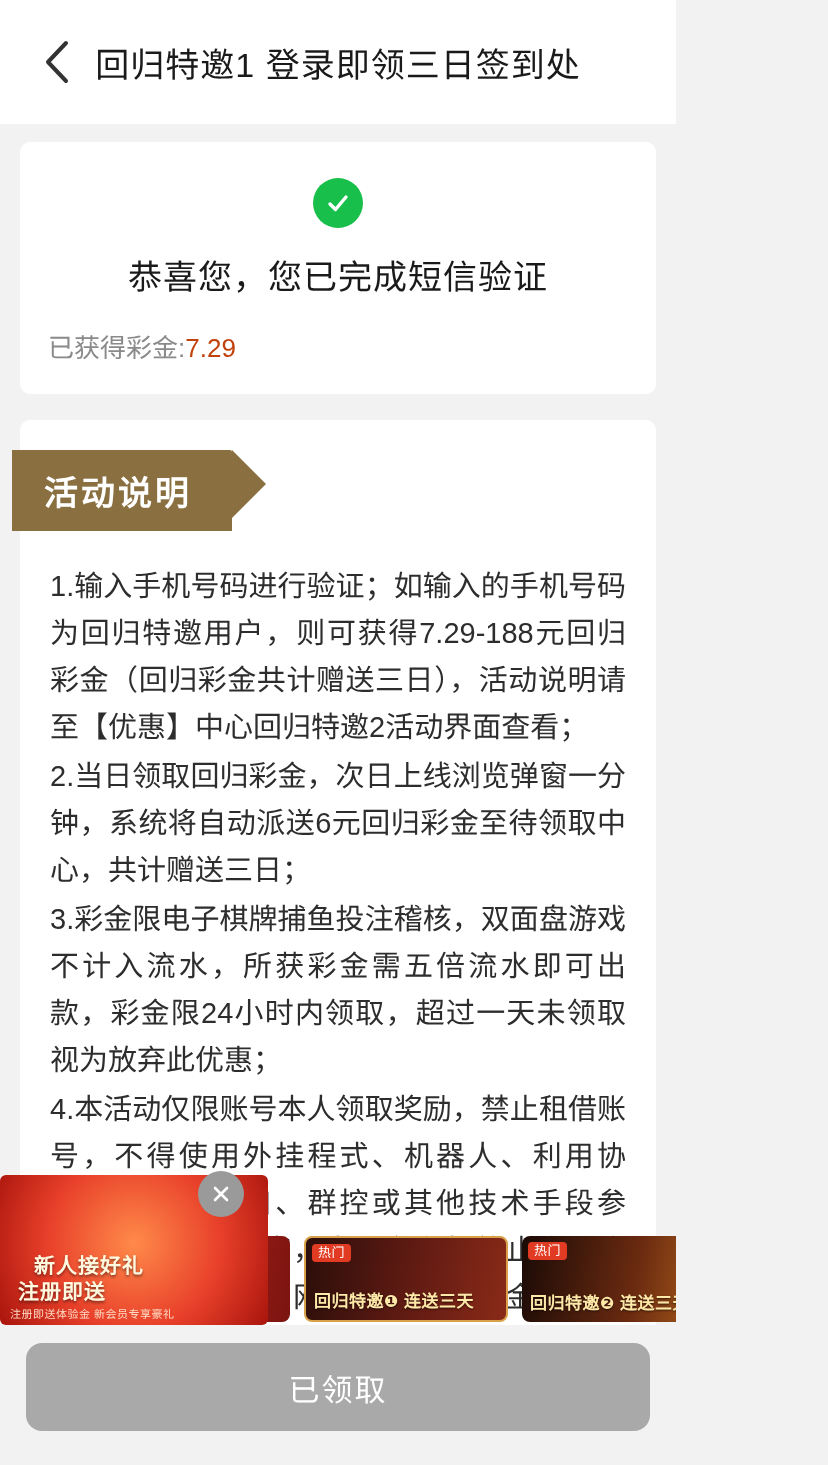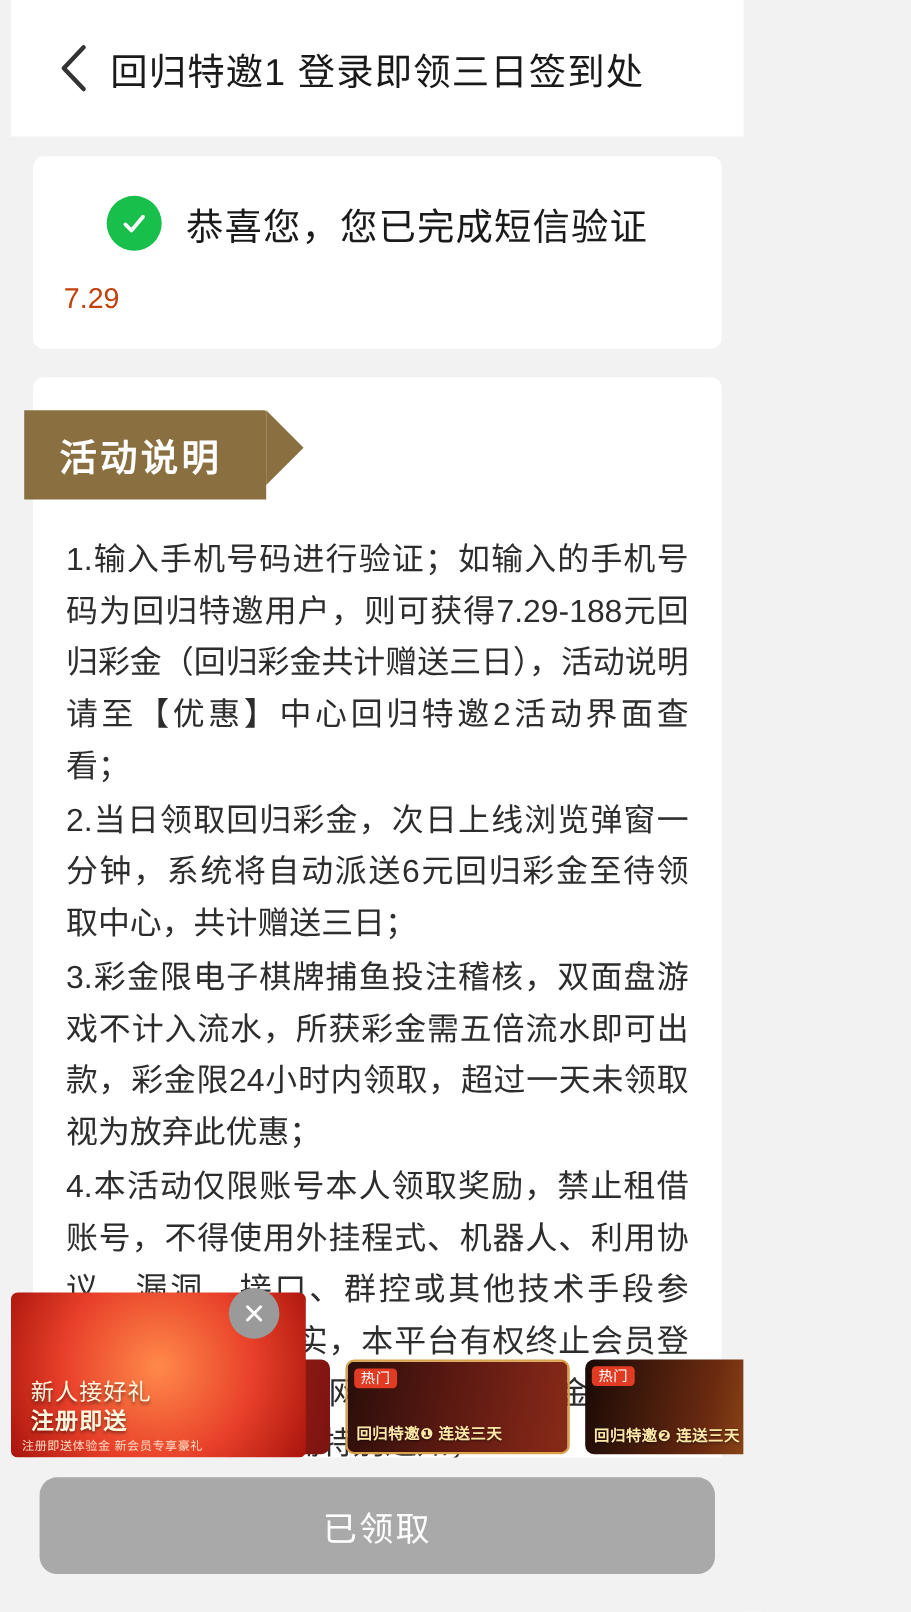--- a/index.html
+++ b/index.html
@@ -11,21 +11,20 @@
     font-family: "Liberation Sans", "DejaVu Sans", sans-serif;
     overflow: hidden;
   }
   #app {
     position: relative;
     width: 676px;
     height: 1465px;
     background: #f2f2f2;
     display: flex;
     flex-direction: column;
-    padding-left: 10px;
   }
 
   
   .header {
     flex: 0 0 auto;
     height: 124px;
     background: #ffffff;
     display: flex;
     align-items: center;
     padding: 0 28px;
@@ -76,20 +75,21 @@
   }
   .success-card {
     padding: 36px 28px 30px 28px;
     margin-bottom: 26px;
   }
   .success-row {
     display: flex;
     align-items: center;
     justify-content: center;
     gap: 22px;
+    flex-direction: column;
   }
   .check-circle {
     width: 50px;
     height: 50px;
     border-radius: 50%;
     background: #18bf4a;
     display: flex;
     align-items: center;
     justify-content: center;
     flex: 0 0 auto;
@@ -185,21 +185,21 @@
     color: #fff;
     font-size: 13px;
     padding: 2px 6px;
     border-radius: 4px;
     line-height: 1.1;
   }
   .banner .blabel {
     position: absolute;
     left: 8px;
     bottom: 8px;
-    font-size: 14px;
+    font-size: 17px;
     color: #ffe9a8;
     font-weight: bold;
     text-shadow: 0 1px 2px rgba(0,0,0,.6);
     white-space: nowrap;
   }
   .b1 { width: 286px; background: linear-gradient(100deg,#e8483a 0%,#c4251c 45%,#7b1410 100%); }
   .b2 { width: 204px; background: linear-gradient(100deg,#2b0e0a 0%,#5e1a12 50%,#8a2a18 100%); border:2px solid #d9a24a; }
   .b3 { width: 204px; background: linear-gradient(100deg,#1a0a06 0%,#6a2a10 55%,#b8691d 100%); }
   .b4 { width: 120px; background: linear-gradient(120deg,#0b1f52 0%,#112f7a 100%); }
 
@@ -209,25 +209,25 @@
     left: 0;
     bottom: 0;
     width: 268px;
     height: 150px;
     border-radius: 6px;
     overflow: hidden;
     background: radial-gradient(circle at 50% 45%, #ff8a4a 0%, #e8402a 55%, #a8140c 100%);
   }
   .float-promo .fp-line1 {
     position: absolute;
-    left: 18px;
+    left: 34px;
     top: 74px;
     font-size: 21px;
     color: #fff9e0;
-    font-weight: normal;
+    font-weight: bold;
     letter-spacing: 1px;
     text-shadow: 0 2px 3px rgba(0,0,0,.45);
   }
   .float-promo .fp-line2 {
     position: absolute;
     left: 18px;
     top: 100px;
     font-size: 21px;
     color: #fff9e0;
     font-weight: bold;
@@ -299,20 +299,21 @@
     <div class="card success-card">
       <div class="success-row">
         <div class="check-circle">
           <svg width="30" height="30" viewBox="0 0 30 30" aria-hidden="true">
             <polyline points="7,16 12.5,21.5 23,9" fill="none" stroke="#ffffff" stroke-width="3.4" stroke-linecap="round" stroke-linejoin="round"></polyline>
           </svg>
         </div>
         <div class="success-text">恭喜您，您已完成短信验证</div>
       </div>
       <div class="amount-row">
+        <span>已获得彩金:</span>
         <span class="amount-value">7.29</span>
       </div>
     </div>
 
     <div class="card rules-card">
       <div class="ribbon">活动说明</div>
       <div class="rules-body">
         <p>1.输入手机号码进行验证；如输入的手机号码为回归特邀用户，则可获得7.29-188元回归彩金（回归彩金共计赠送三日），活动说明请至【优惠】中心回归特邀2活动界面查看；</p>
         <p>2.当日领取回归彩金，次日上线浏览弹窗一分钟，系统将自动派送6元回归彩金至待领取中心，共计赠送三日；</p>
         <p>3.彩金限电子棋牌捕鱼投注稽核，双面盘游戏不计入流水，所获彩金需五倍流水即可出款，彩金限24小时内领取，超过一天未领取视为放弃此优惠；</p>

